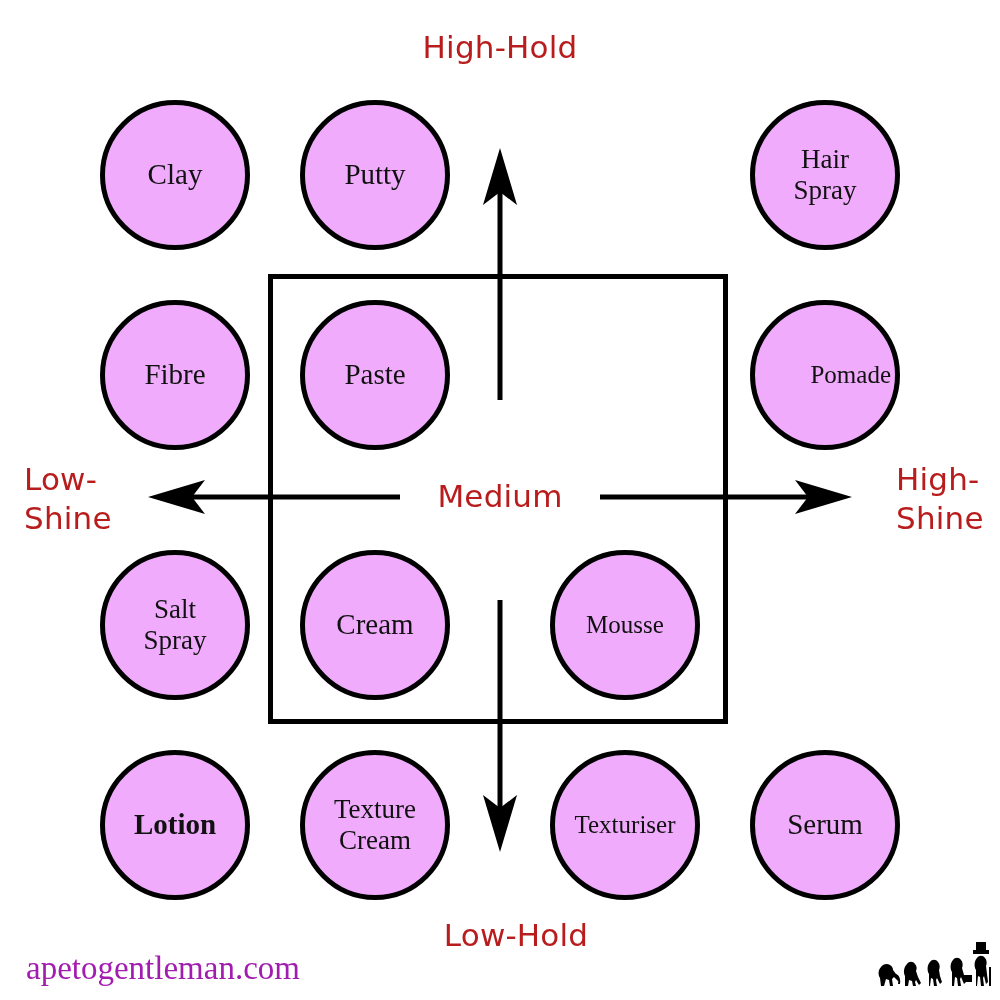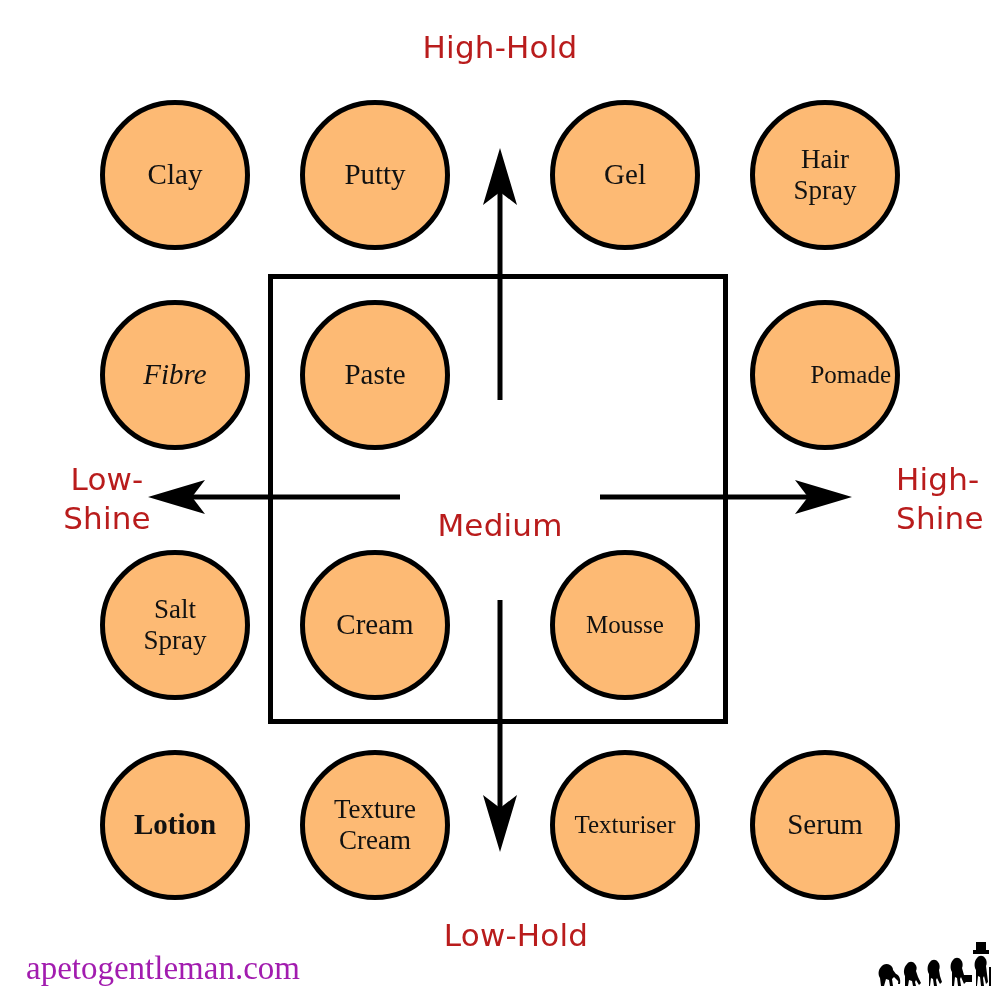--- a/index.html
+++ b/index.html
@@ -28,32 +28,31 @@
   }
   #lbl-high-hold {
     top: 28px; left: 0; width: 1000px;
     text-align: center;
   }
   #lbl-low-hold {
     top: 916px; left: 16px; width: 1000px;
     text-align: center;
   }
   #lbl-low-shine {
-    top: 460px; left: 32px; width: 150px;
-    text-align: center;
+    top: 460px; left: 24px; width: 150px;
+    text-align: left;
   }
   #lbl-high-shine {
     top: 460px; left: 896px; width: 160px;
     text-align: left;
   }
   #lbl-medium {
     top: 477px; left: 400px; width: 200px;
     text-align: center;
     font-size: 31px;
-    margin-top: 29px;
   }
 
   
   #center-square {
     position: absolute;
     left: 268px;
     top: 274px;
     width: 450px;
     height: 440px;
     border: 5px solid #000000;
@@ -69,21 +68,21 @@
   }
 
   
   .node {
     position: absolute;
     width: 150px;
     height: 150px;
     border: 5px solid #000000;
     border-radius: 50%;
     box-sizing: border-box;
-    background: #fdba74;
+    background: #f0abfc;
     display: flex;
     align-items: center;
     justify-content: center;
     text-align: center;
     color: #111111;
   }
   .node .node-label {
     display: block;
     font-family: "Liberation Serif", "DejaVu Serif", serif;
     font-size: 29px;
@@ -152,29 +151,26 @@
   </svg>
 
   <div class="axis-label" id="lbl-medium">Medium</div>
 
   <div class="node" style="left:100px;  top:100px;">
     <span class="node-label">Clay</span>
   </div>
   <div class="node" style="left:300px;  top:100px;">
     <span class="node-label">Putty</span>
   </div>
-  <div class="node" style="left:550px;  top:100px;">
-    <span class="node-label">Gel</span>
-  </div>
   <div class="node two-line" style="left:750px; top:100px;">
     <span class="node-label">Hair
 Spray</span>
   </div>
 
-  <div class="node" style="left:100px;  top:300px;font-style:italic;">
+  <div class="node" style="left:100px;  top:300px;">
     <span class="node-label">Fibre</span>
   </div>
   <div class="node" style="left:300px;  top:300px;">
     <span class="node-label">Paste</span>
   </div>
   <div class="node small" style="left:750px; top:300px;justify-content:flex-end;">
     <span class="node-label">Pomade</span>
   </div>
 
   <div class="node two-line" style="left:100px; top:550px;">

